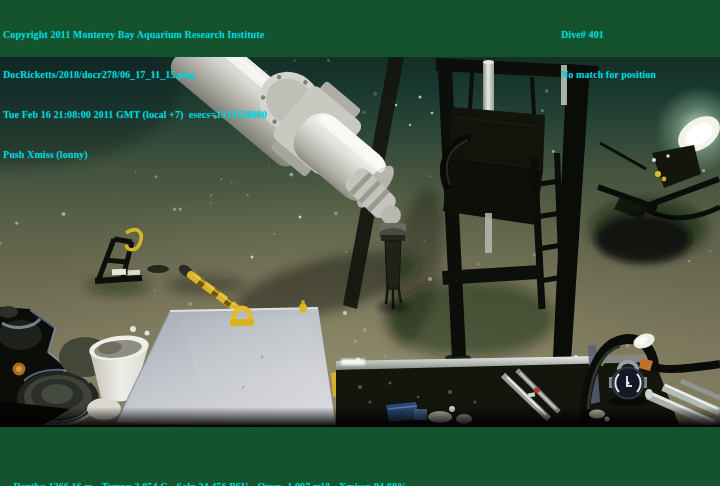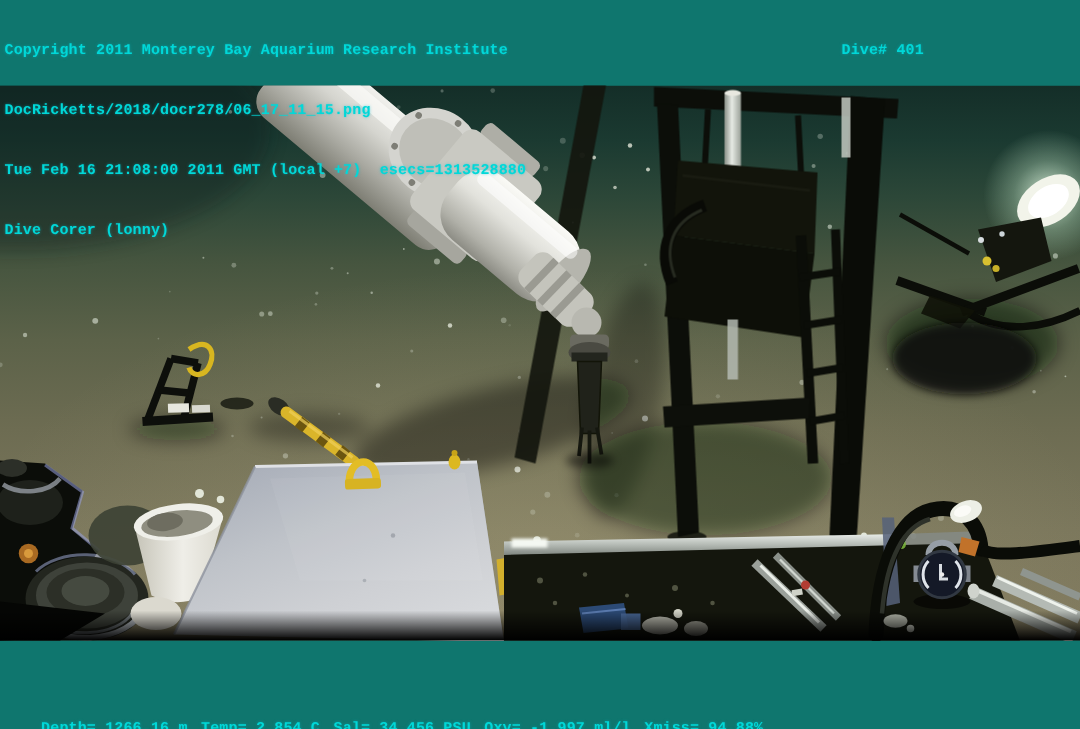--- a/index.html
+++ b/index.html
@@ -1,17 +1,17 @@
 <!DOCTYPE html>
 <html><head>
 <meta charset="utf-8">
 <style>
   html,body{margin:0;padding:0;background:#111;}
-  .screen{position:relative;width:720px;height:486px;background:#0f766e;overflow:hidden;
-          font-family:Liberation Mono, monospace;}
+  .screen{position:relative;width:720px;height:486px;background:#14532d;overflow:hidden;
+          font-family:Liberation Serif, serif;}
   .video{position:absolute;left:0;top:57px;width:720px;height:370px;}
   .ov{position:absolute;color:#00d8d8;font-size:10px;font-weight:700;line-height:13.4px;
       letter-spacing:.1px;white-space:pre;text-shadow:0 0 2px rgba(0,190,205,.55);}
   .topleft{left:3px;top:1px;}
   .topright{left:561px;top:1px;}
   .statusbar{left:3px;top:467px;}
   .statusbar span{display:inline-block;margin-right:9px;white-space:pre;}
 </style>
 </head>
 <body>
@@ -434,24 +434,25 @@
     </g>
 
     <polygon points="0,344 70,352 40,370 0,370" fill="#050604"></polygon>
     <rect x="0" y="350" width="720" height="20" fill="url(#fadeb)"></rect>
   </svg>
 
   <div class="ov topleft ovtext" style="color: rgb(0, 216, 216);">
     <div>Copyright 2011 Monterey Bay Aquarium Research Institute</div>
     <div>DocRicketts/2018/docr278/06_17_11_15.png</div>
     <div>Tue Feb 16 21:08:00 2011 GMT (local +7)  esecs=1313528880</div>
-    <div>Dive Corer (lonny)</div>
+    <div>Push Xmiss (lonny)</div>
   </div>
 
   <div class="ov topright ovtext" style="color: rgb(0, 216, 216);">
     <div>Dive# 401</div>
+    <div>No match for position</div>
   </div>
 
   <div class="ov statusbar ovtext" style="color: rgb(0, 216, 216);">
     <span>Depth= 1266.16 m</span><span>Temp= 2.854 C</span><span>Sal= 34.456 PSU</span><span>Oxy= -1.997 ml/l</span><span>Xmiss= 94.88%</span>
   </div>
 
 </div>
 
 </body></html>

